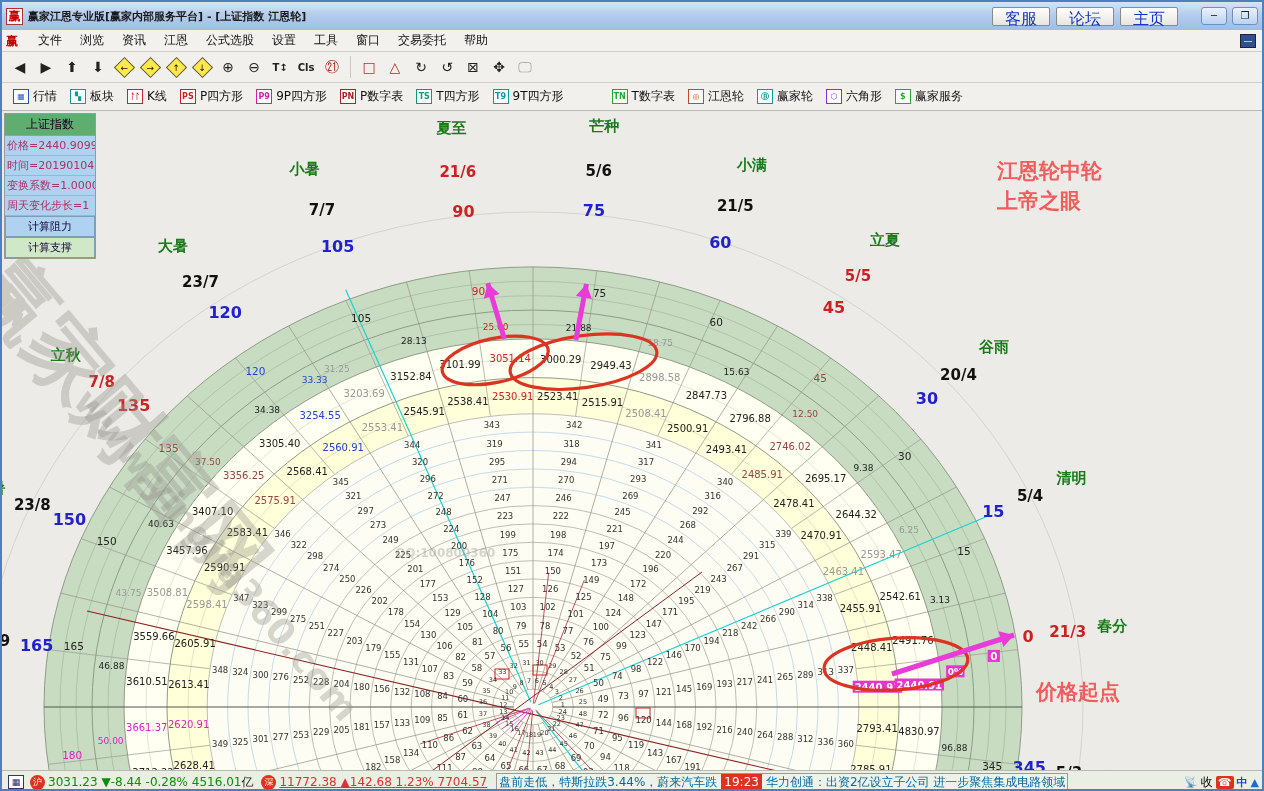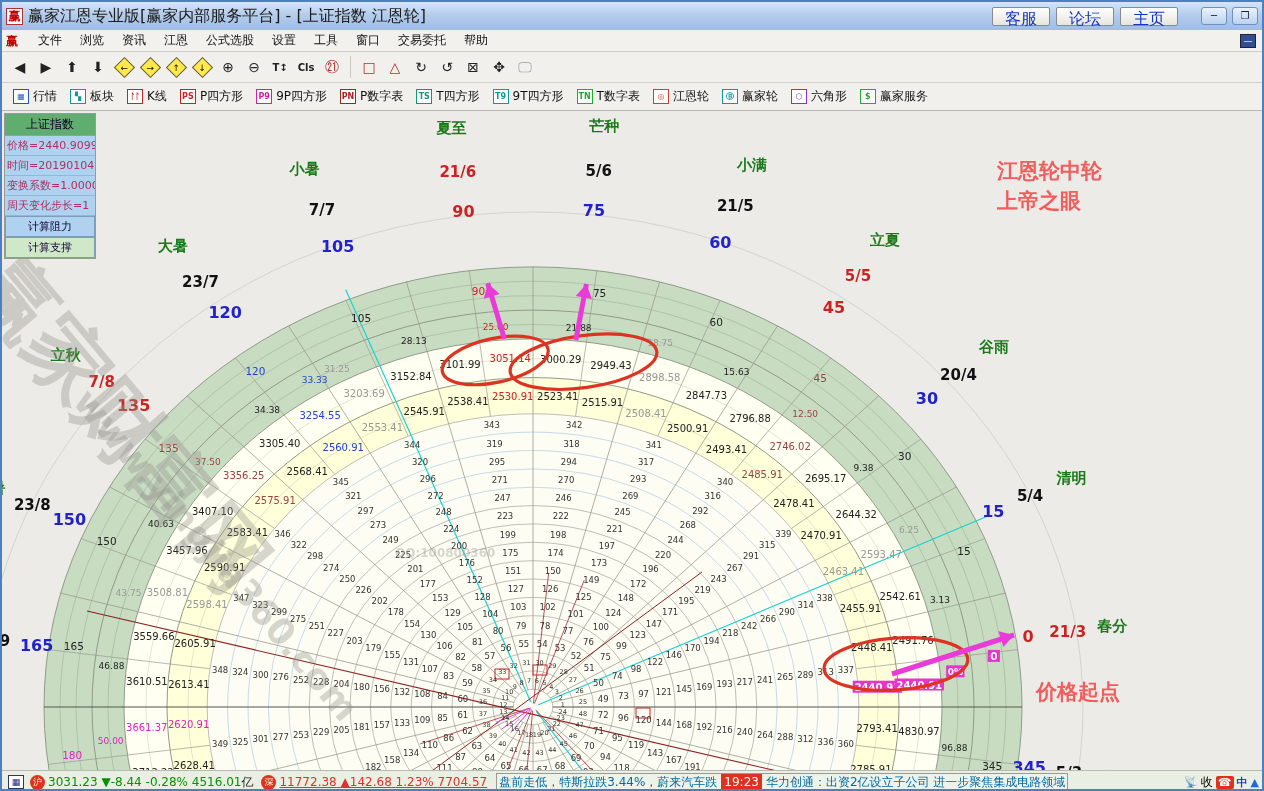--- a/index.html
+++ b/index.html
@@ -4,21 +4,21 @@
 <style>
   * { margin:0; padding:0; box-sizing:border-box; }
   html,body { width:1264px; height:791px; overflow:hidden; }
   body { font-family:"DejaVu Sans","Liberation Sans",sans-serif; font-size:12px; background:#ecebe7; position:relative; border:2px solid #4e7fc1; }
 
   
   #titlebar { position:absolute; left:0; top:0; width:100%; height:28px;
     background:linear-gradient(#d6e5f7,#b4cdec 45%,#9fbde4); display:flex; align-items:center; padding:0 4px; }
   #app-logo { width:17px; height:17px; background:#fff; color:#c40000; border:1px solid #a33;
     font-weight:bold; font-size:12px; text-align:center; line-height:15px; margin-right:5px; }
-  #title-text { font-size:16px; color:#1a1a1a; font-weight:normal; }
+  #title-text { font-size:11px; color:#1a1a1a; font-weight:bold; }
   .tb-btn { height:19px; padding:1px 12px; margin-left:6px; background:linear-gradient(#ffffff,#e7e5de);
     border:1px solid #8a8a8a; border-radius:2px; color:#1235c8; font-size:16px; cursor:pointer; }
   #tb-right { margin-left:auto; display:flex; align-items:center; }
   .win-btn { width:26px; height:18px; margin-left:5px; background:linear-gradient(#eaf2fc,#bcd2ee);
     border:1px solid #6f8fbf; border-radius:3px; color:#123; font-size:10px; line-height:16px; text-align:center; }
 
   
   #menubar { position:absolute; left:0; top:28px; width:100%; height:22px; background:#f2f1ee;
     border-bottom:1px solid #d0cfc8; display:flex; align-items:center; padding-left:4px; }
   #menu-logo { width:15px; height:15px; color:#c40000; font-weight:bold; font-size:12px; margin-right:8px; }
@@ -164,21 +164,21 @@
     </div>
     <div class="t2">
       <span class="bico" style="color: rgb(17, 153, 119); border-color: rgb(17, 153, 119);">TS</span>
       <span>T四方形</span>
     </div>
     <div class="t2">
       <span class="bico" style="color: rgb(17, 153, 153); border-color: rgb(17, 153, 153);">T9</span>
       <span>9T四方形</span>
     </div>
     <div class="t2">
-      <span class="bico" style="color: rgb(34, 170, 51); border-color: rgb(34, 170, 51);">TN</span>
+      <span class="bico" style="color: rgb(34, 170, 51); border-color: rgb(34, 170, 51); margin-left: 35px;">TN</span>
       <span>T数字表</span>
     </div>
     <div class="t2">
       <span class="bico" style="color: rgb(204, 68, 34); border-color: rgb(204, 68, 34);">◎</span>
       <span>江恩轮</span>
     </div>
     <div class="t2">
       <span class="bico" style="color: rgb(17, 153, 153); border-color: rgb(17, 153, 153);">Ⓑ</span>
       <span>赢家轮</span>
     </div>

